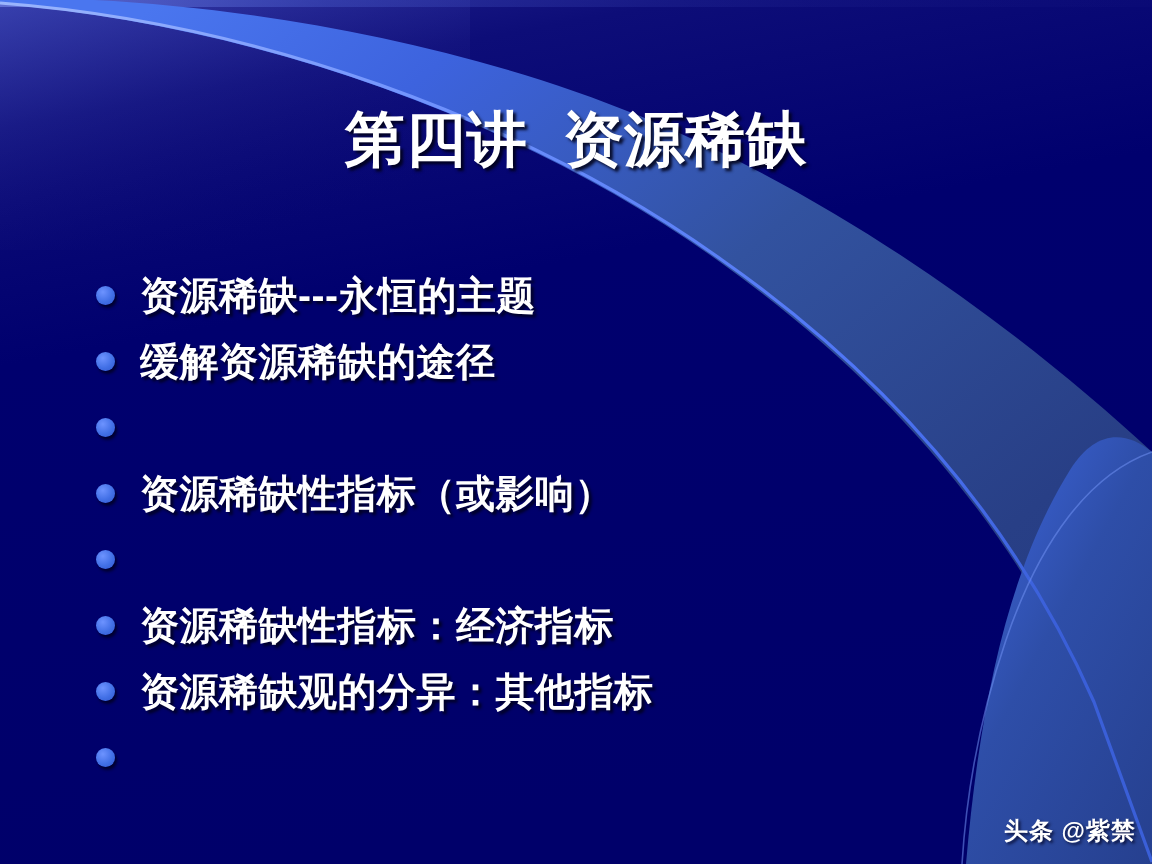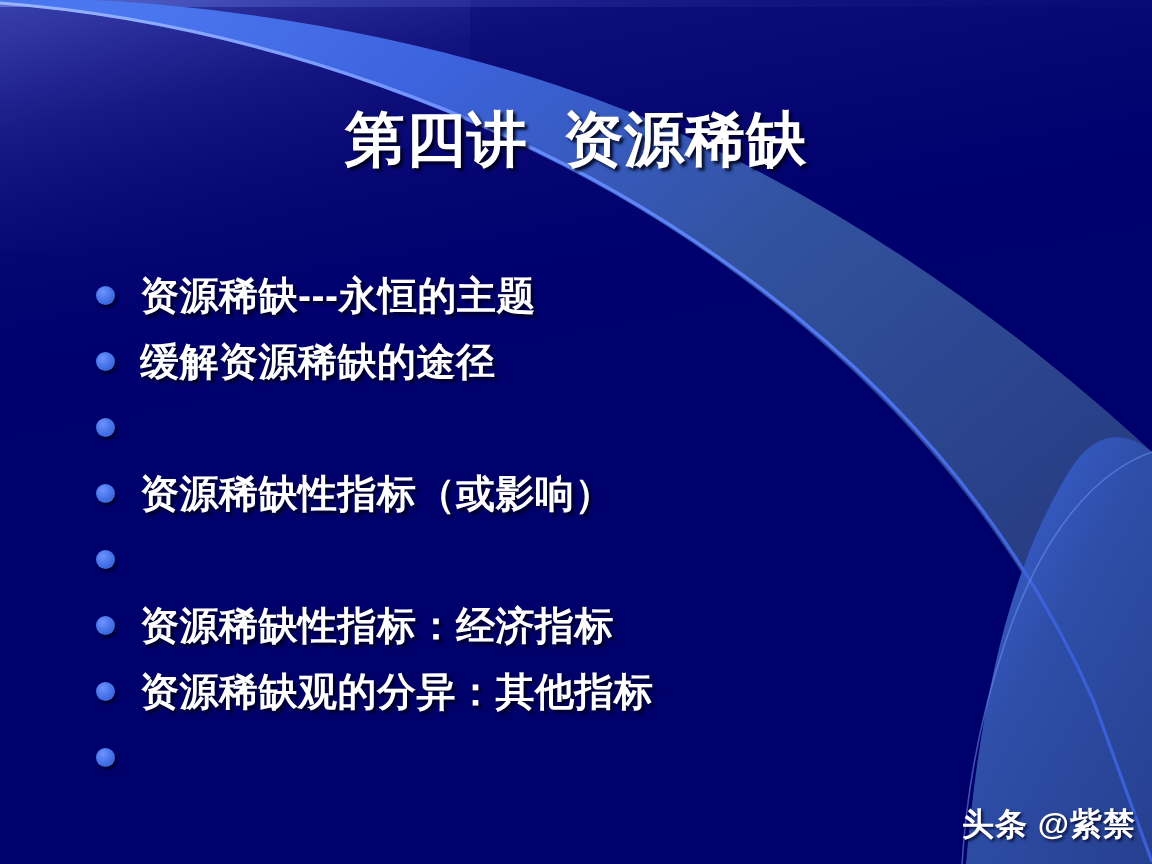--- a/index.html
+++ b/index.html
@@ -73,21 +73,21 @@
     text-shadow: 3px 3px 3px rgba(0,0,20,0.8);
     white-space: nowrap;
   }
 
   
   #watermark {
     position: absolute;
     right: 16px;
     bottom: 17px;
     color: #ffffff;
-    font-size: 32px;
+    font-size: 24px;
     font-weight: 700;
     letter-spacing: 1px;
     text-shadow: 2px 2px 3px rgba(0,0,30,0.8);
     white-space: nowrap;
   }
 </style>
 </head>
 <body>
 
 <div id="slide">

